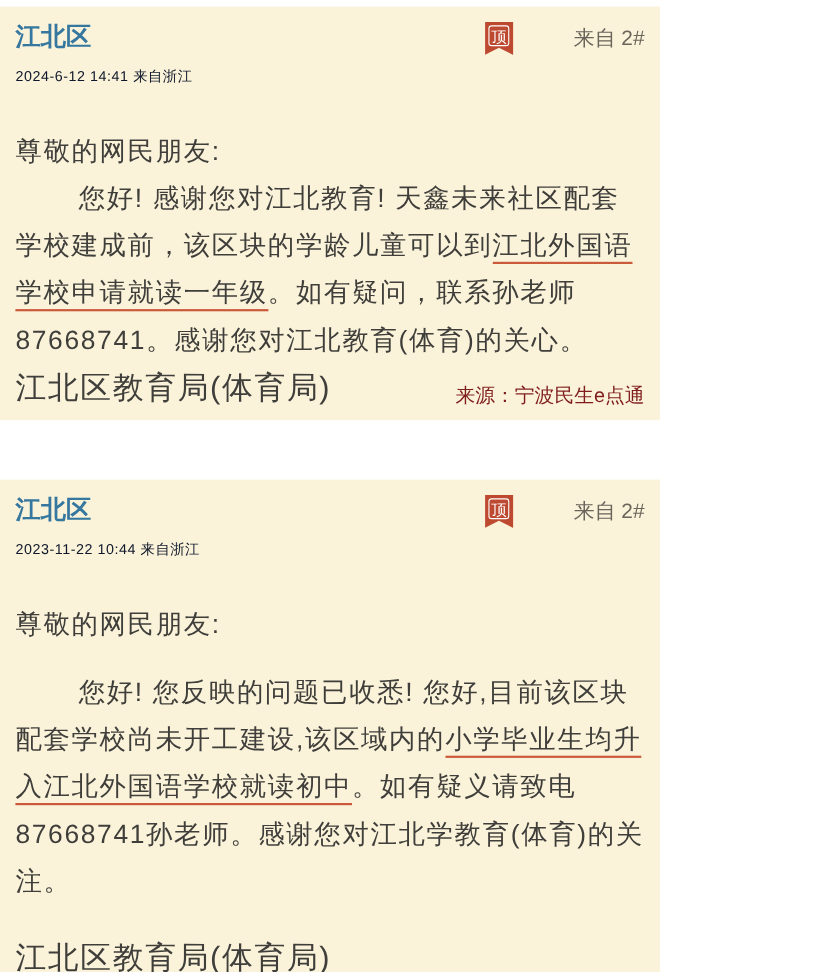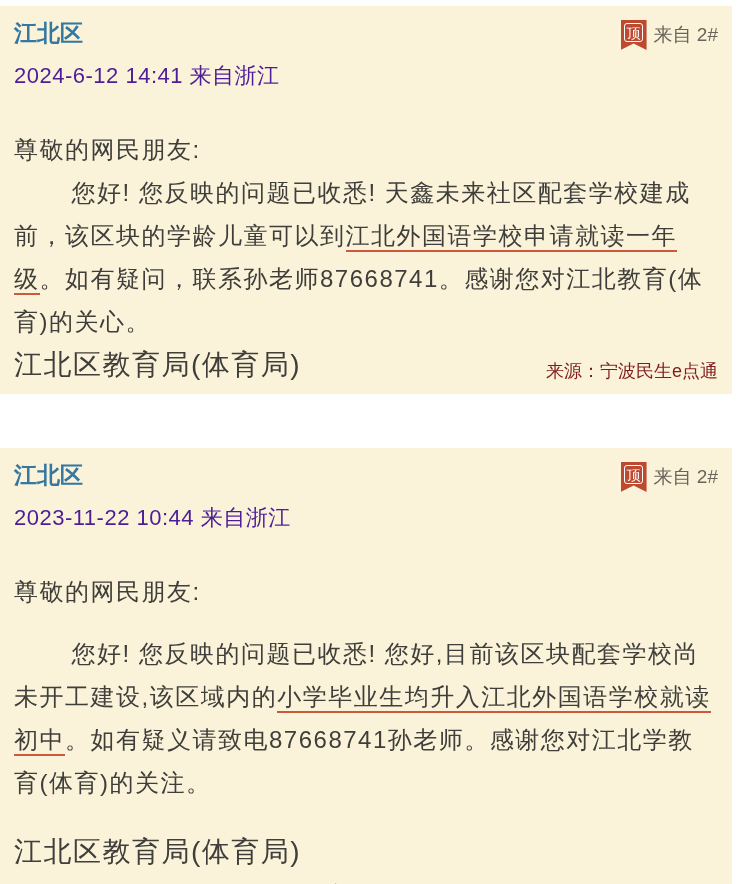--- a/index.html
+++ b/index.html
@@ -1,21 +1,21 @@
 <!DOCTYPE html>
 <html><head>
 <meta charset="utf-8">
 <style>
   * { box-sizing: border-box; margin: 0; padding: 0; }
   html, body { width: 740px; background: #ffffff; font-family: "Liberation Sans", "DejaVu Sans", sans-serif; }
 
   .page { width: 740px; padding-top: 6px; background: #ffffff; }
 
   .post-card {
-    width: 732px;
+    width: 600px;
     background: #faf3da;
     padding: 12px 14px 8px 14px;
   }
   .post-card.first { margin-bottom: 54px; }
   .post-card.second { margin-bottom: 8px; }
 
   .post-header {
     display: flex;
     justify-content: space-between;
     align-items: flex-start;
@@ -53,26 +53,27 @@
     color: #ffffff;
     font-size: 14px;
     border: 1px solid #ffffff;
     border-radius: 3px;
   }
   .from-floor {
     font-size: 19px;
     color: #6a645a;
     white-space: nowrap;
     cursor: pointer;
+    margin-left: 48px;
   }
 
   .timestamp {
     margin-top: 11px;
-    font-size: 22px;
-    color: #4c1d95;
+    font-size: 13px;
+    color: #0f172a;
     letter-spacing: 0.5px;
   }
 
   .post-body {
     margin-top: 18px;
     font-size: 24px;
     line-height: 43px;
     color: #3f3e3a;
     letter-spacing: 1.5px;
   }
@@ -122,21 +123,21 @@
       <div class="header-meta">
         <span class="top-badge">
           <span class="badge-char">顶</span>
         </span>
         <span class="from-floor">来自 2#</span>
       </div>
     </div>
     <div class="timestamp">2024-6-12 14:41 来自浙江</div>
     <div class="post-body">
       <p class="salutation">尊敬的网民朋友:</p>
-      <p class="reply-para"><span>您好! 您反映的问题已收悉! 天鑫未来社区配套学校建成前，该区块的学龄儿童可以到</span><span class="u-seg">江北外国语学校申请就读一年级</span><span>。如有疑问，联系孙老师87668741。感谢您对江北教育(体育)的关心。</span></p>
+      <p class="reply-para"><span>您好! 感谢您对江北教育! 天鑫未来社区配套学校建成前，该区块的学龄儿童可以到</span><span class="u-seg">江北外国语学校申请就读一年级</span><span>。如有疑问，联系孙老师87668741。感谢您对江北教育(体育)的关心。</span></p>
     </div>
     <div class="sig-block">江北区教育局(体育局)</div>
     <div class="date-line">
       <span class="source-label">来源：宁波民生e点通</span>
     </div>
   </div>
 
   <div class="post-card second">
     <div class="post-header">
       <a class="author-link">江北区</a>

